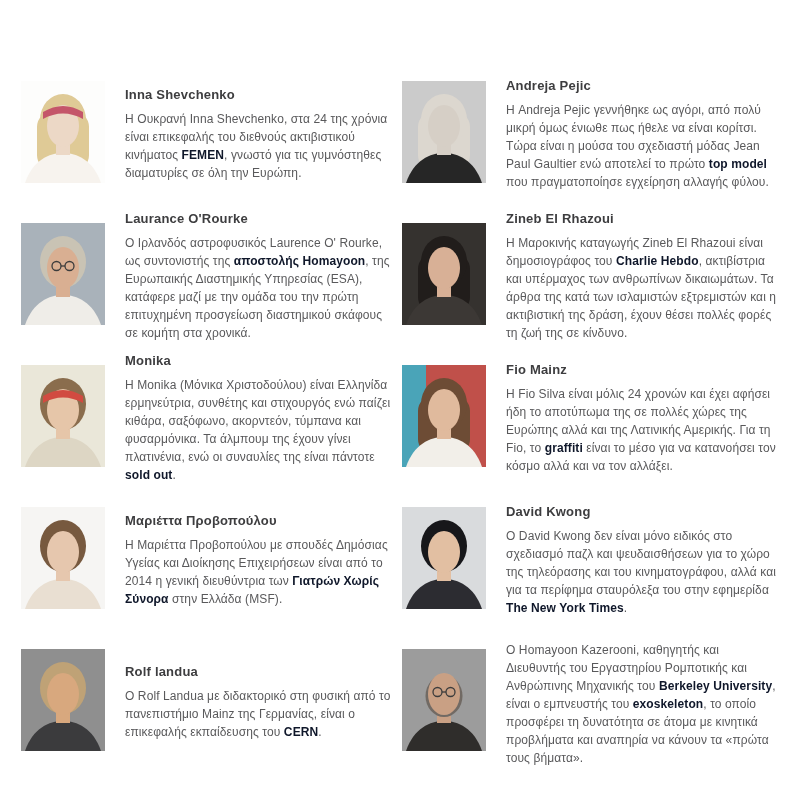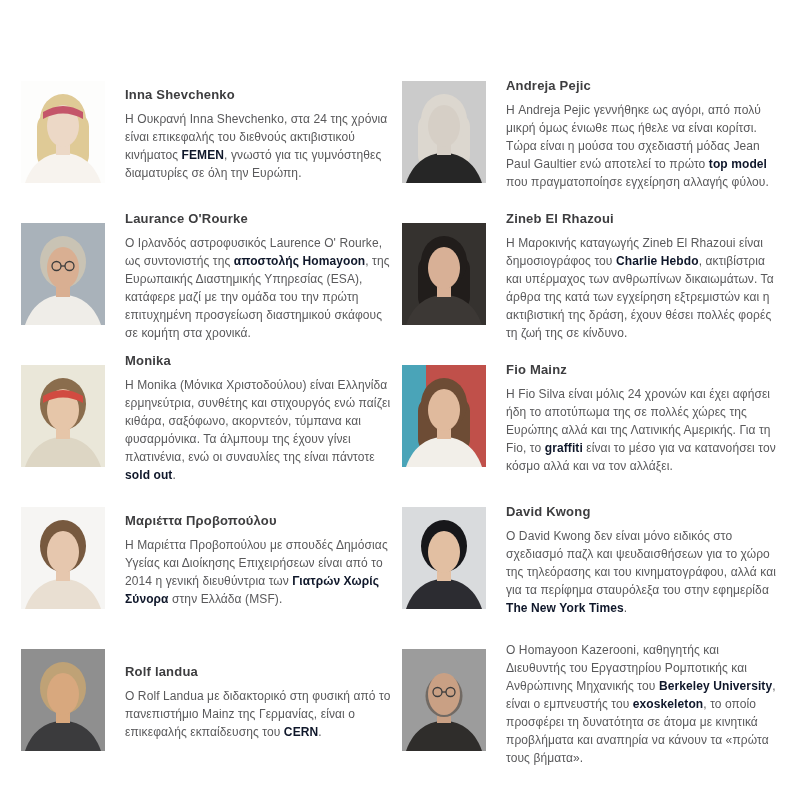--- a/index.html
+++ b/index.html
@@ -125,21 +125,21 @@
           <rect x="0" y="0" width="84" height="102" fill="#35322f"></rect>
           <rect x="16" y="30" width="52" height="60" rx="16" fill="#211d1b"></rect>
           <path d="M4 102 C 12 79 28 72 42 72 C 56 72 72 79 80 102 Z" fill="#3c3835"></path>
           <rect x="35" y="56" width="14" height="18" fill="#d8b096"></rect>
           <ellipse cx="42" cy="39" rx="23" ry="26" fill="#211d1b"></ellipse>
           <ellipse cx="42" cy="45" rx="16" ry="21" fill="#d8b096"></ellipse>
         </svg>
       </div>
     <div class="info">
       <h3 class="name">Zineb El Rhazoui</h3>
-      <p class="bio"><span>Η Μαροκινής καταγωγής Zineb El Rhazoui είναι δημοσιογράφος του </span><b>Charlie Hebdo</b><span>, ακτιβίστρια και υπέρμαχος των ανθρωπίνων δικαιωμάτων. Τα άρθρα της κατά των εγχείρηση εξτρεμιστών και η ακτιβιστική της δράση, έχουν θέσει πολλές φορές τη ζωή της σε κίνδυνο.</span></p>
+      <p class="bio"><span>Η Μαροκινής καταγωγής Zineb El Rhazoui είναι δημοσιογράφος του </span><b>Charlie Hebdo</b><span>, ακτιβίστρια και υπέρμαχος των ανθρωπίνων δικαιωμάτων. Τα άρθρα της κατά των ισλαμιστών εξτρεμιστών και η ακτιβιστική της δράση, έχουν θέσει πολλές φορές τη ζωή της σε κίνδυνο.</span></p>
     </div>
   </article>
 
   <article class="card">
     <div class="photo">
         <svg viewBox="0 0 84 102" aria-hidden="true">
           <rect x="0" y="0" width="84" height="102" fill="#eae7d9"></rect>
           <path d="M4 102 C 12 79 28 72 42 72 C 56 72 72 79 80 102 Z" fill="#ddd6c4"></path>
           <rect x="35" y="56" width="14" height="18" fill="#e6c6a9"></rect>
           <ellipse cx="42" cy="39" rx="23" ry="26" fill="#8a6d4d"></ellipse>

